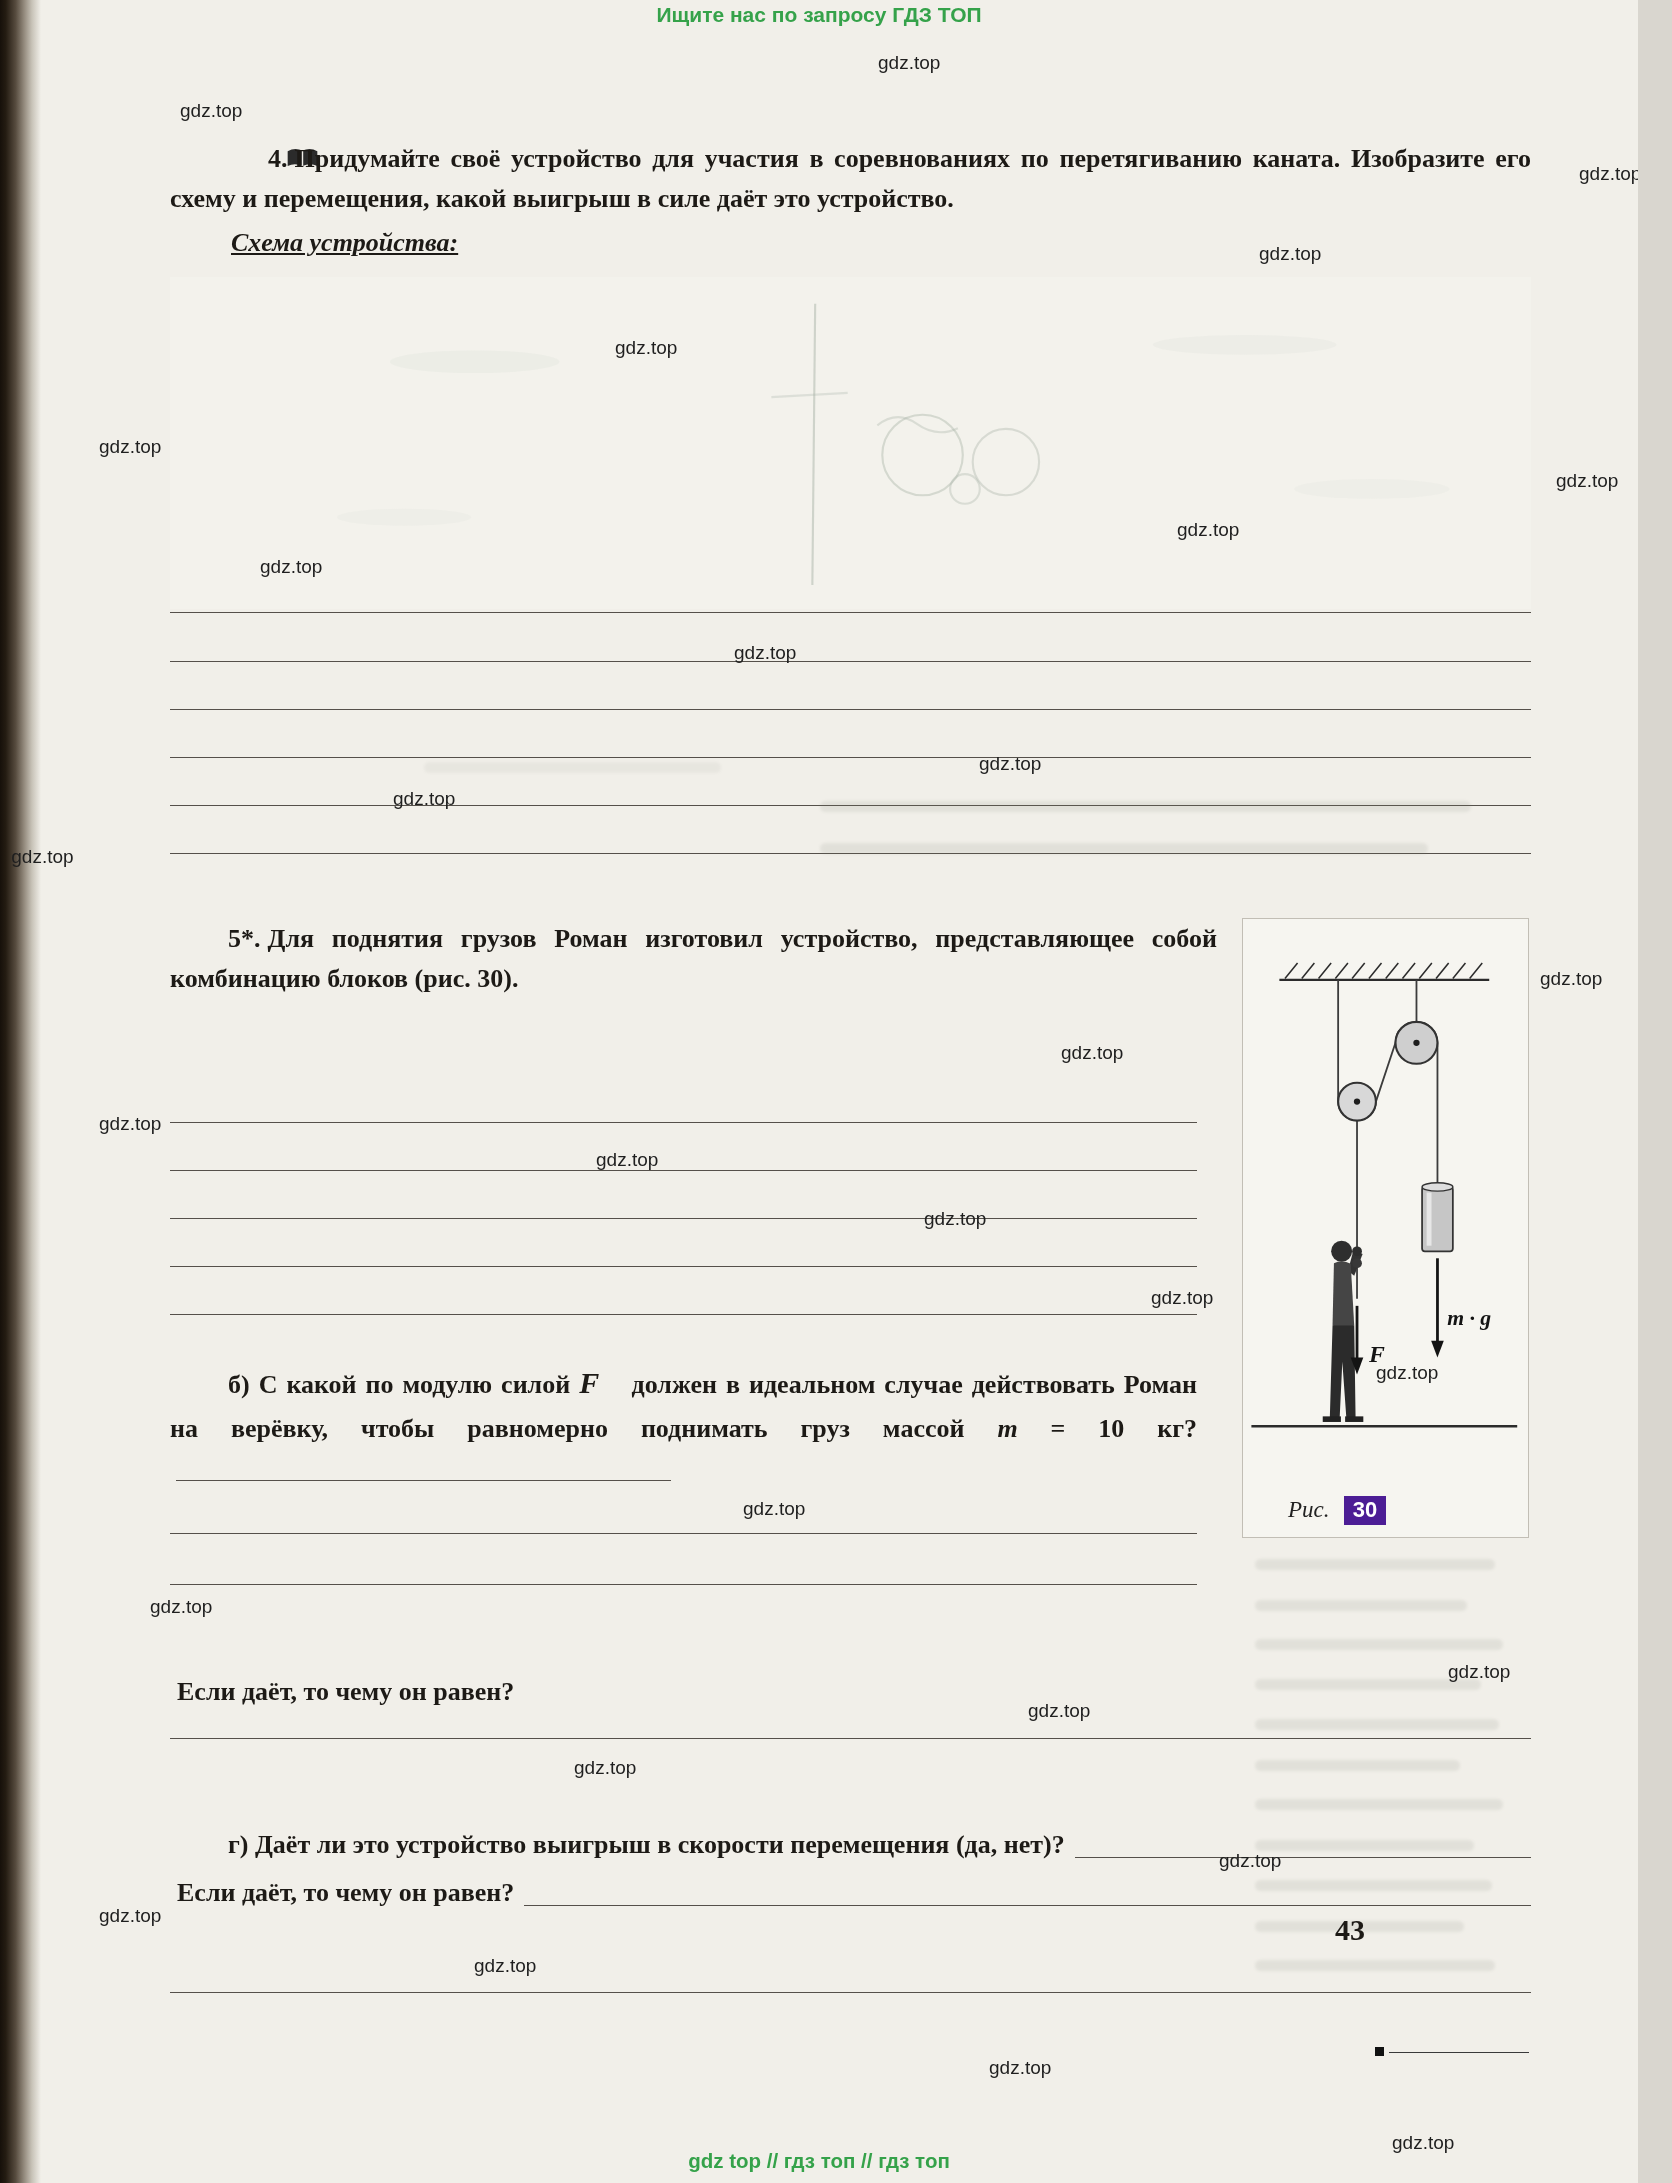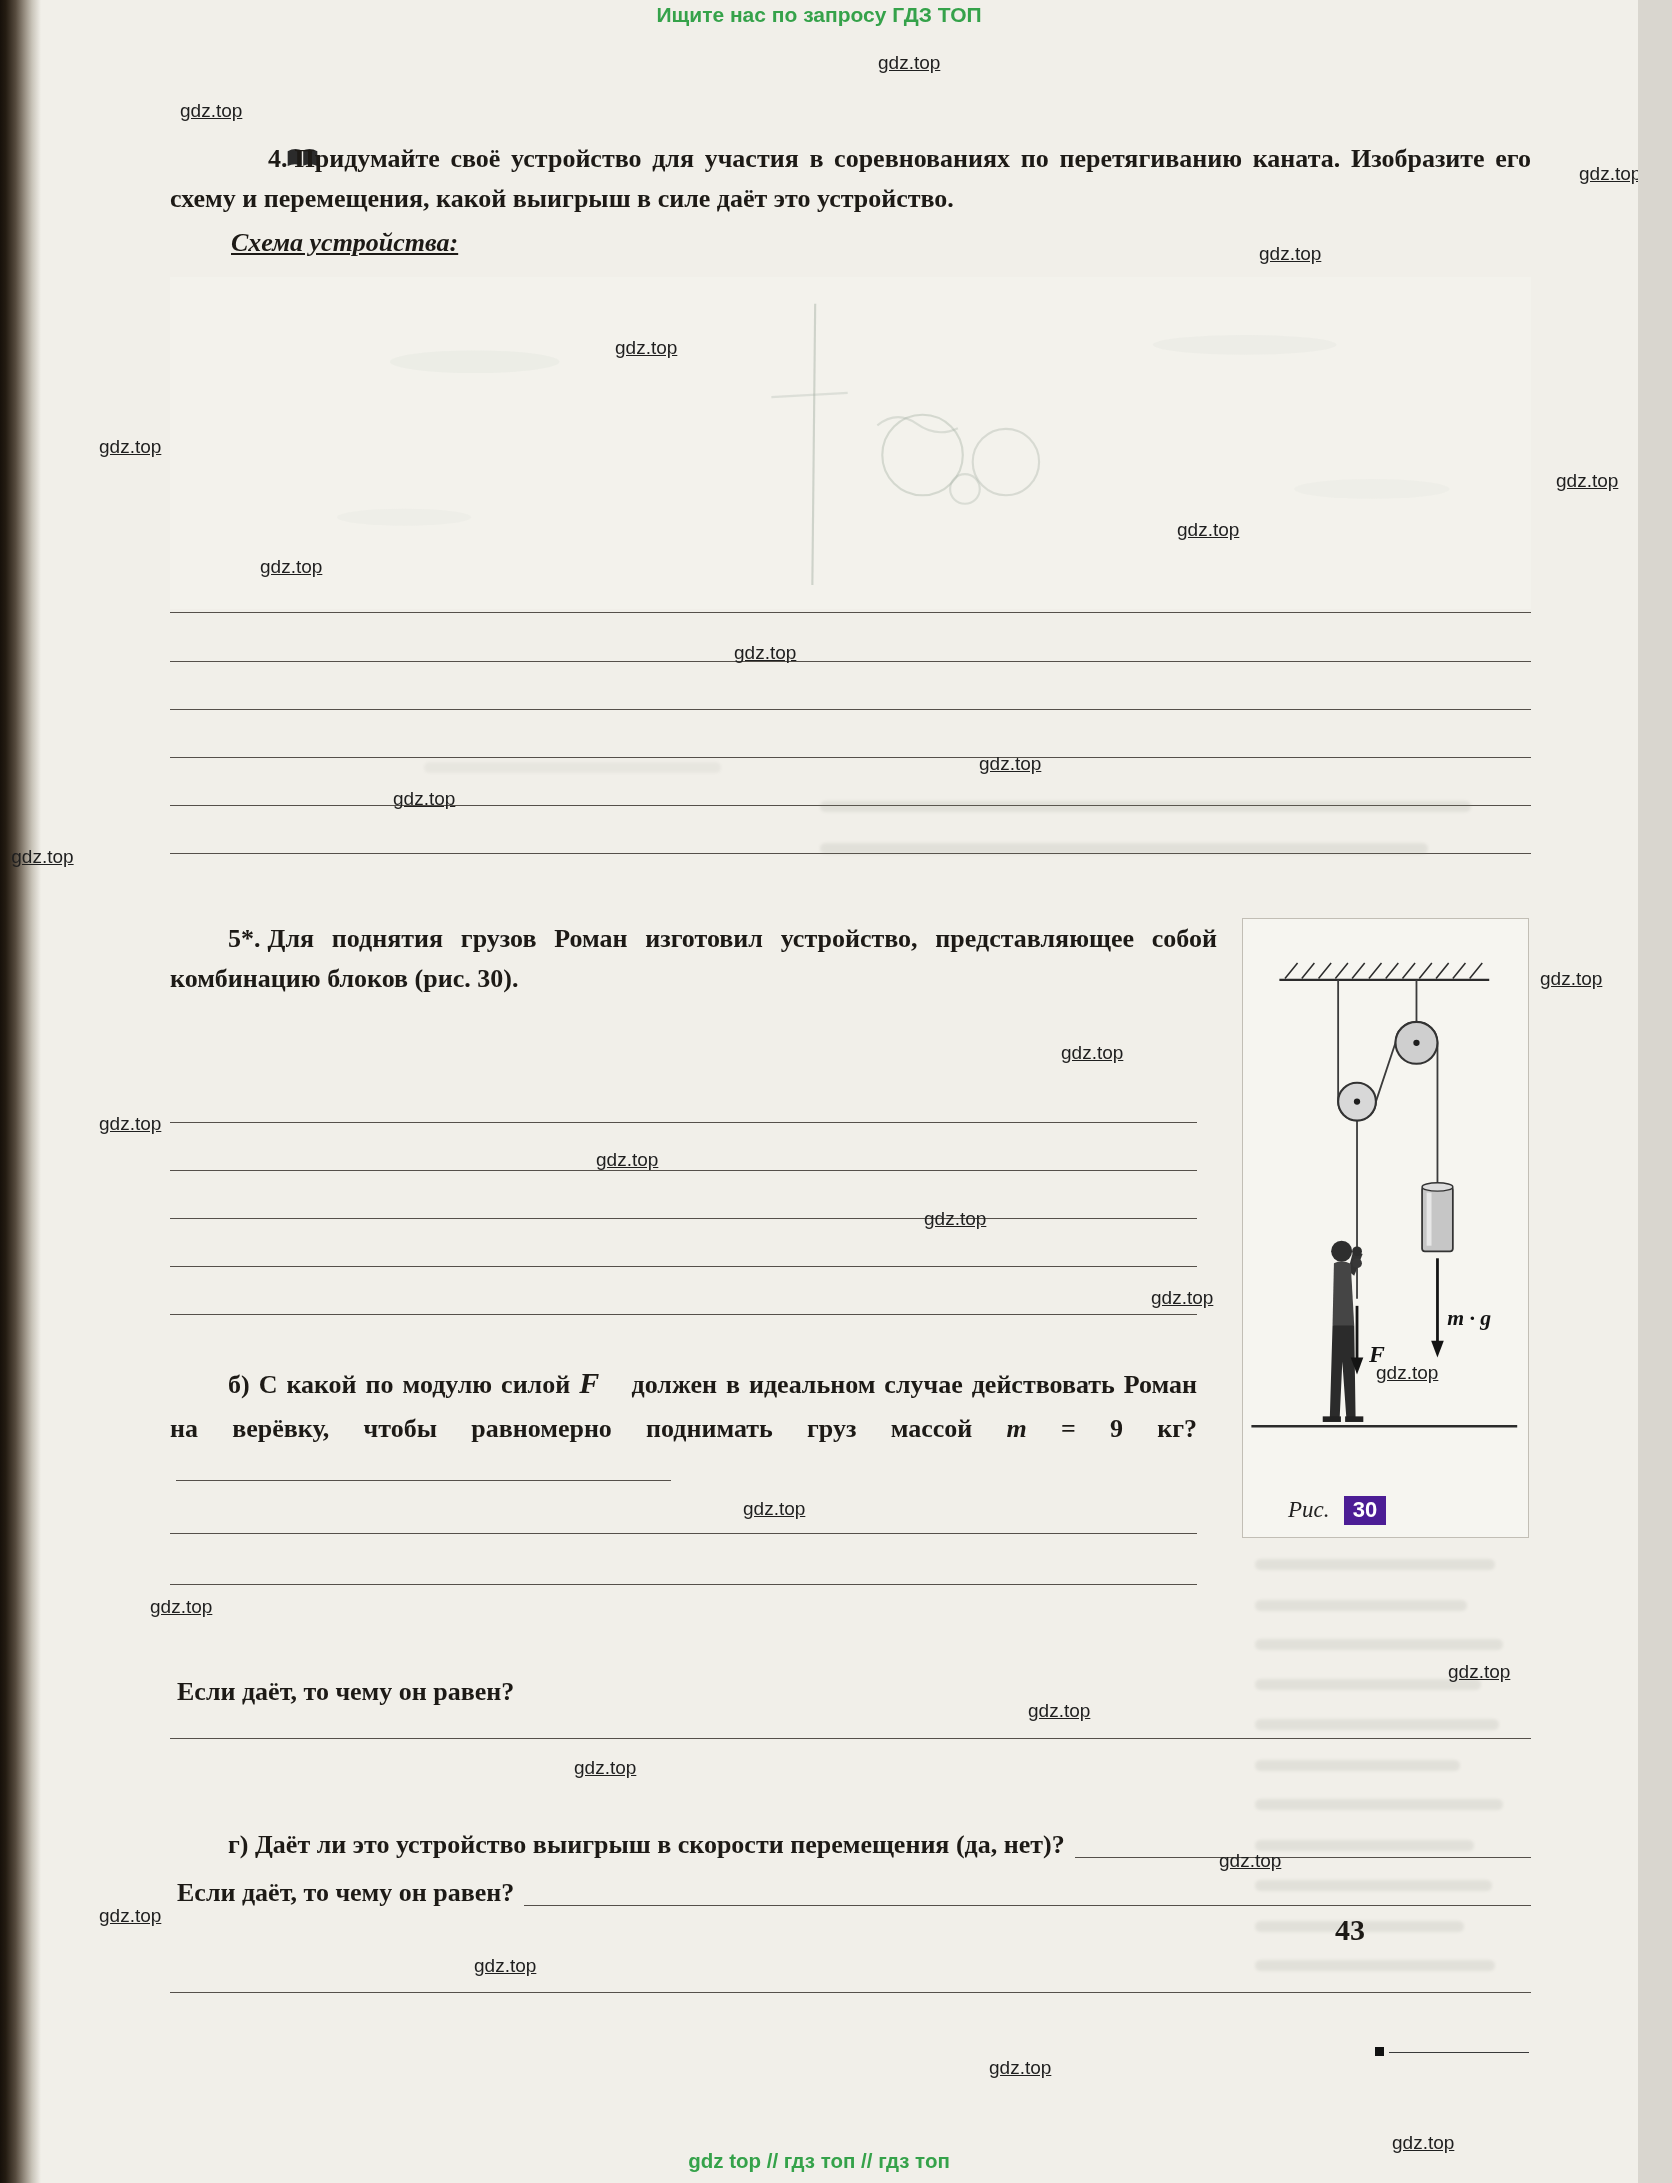--- a/index.html
+++ b/index.html
@@ -7,21 +7,21 @@
         font-family:"Liberation Serif",serif;color:#1d1a16;}
   
   .binding{position:absolute;left:0;top:0;width:41px;height:100%;
            background:linear-gradient(90deg,#16100a 0%,#241c12 14%,#564b3e 38%,#978e81 60%,#c8c3b8 78%,#f1efe9 100%);}
   
   .banner{position:absolute;left:0;right:0;text-align:center;color:#35a24a;
           font:600 21px "Liberation Sans",sans-serif;}
   .banner.top{top:2.8px;}
   .banner.bottom{top:2149px;font-size:20.5px;}
   
-  .wm{position:absolute;font:400 19px "Liberation Sans",sans-serif;color:#1f1f1f;z-index:9;text-decoration:underline;}
+  .wm{position:absolute;font:400 19px "Liberation Sans",sans-serif;color:#1f1f1f;z-index:9;}
   
   .para{position:absolute;margin:0;font:700 26px/40px "Liberation Serif",serif;text-align:justify;}
   .indent{text-indent:58px;}
   .scheme{position:absolute;left:231px;top:228px;font:700 italic 26px "Liberation Serif",serif;text-decoration:underline;}
   .num{margin-right:7px;}
   .book-icon{display:inline-block;width:33px;height:22.6px;vertical-align:-2.1px;margin-right:7px;}
   
   .rule{position:absolute;height:1.4px;background:#55504a;}
   
   .qrow{position:absolute;display:flex;font:700 26px/40px "Liberation Serif",serif;}
@@ -127,21 +127,21 @@
   <div class="rule" style="left:170px;top:1170px;width:1027px"></div>
   <div class="rule" style="left:170px;top:1218px;width:1027px"></div>
   <div class="rule" style="left:170px;top:1266px;width:1027px"></div>
   <div class="rule" style="left:170px;top:1314px;width:1027px"></div>
 
   <p class="para indent" style="left:170px;top:1361px;width:1027px;line-height:44px">
     <span>б) С какой по модулю силой</span>
     <span class="vec">F⃗</span>
     <span>должен в идеальном случае действовать Роман на верёвку, чтобы равномерно поднимать груз массой</span>
     <span class="var">m</span>
-    <span>= 9 кг?</span><span class="irule"></span>
+    <span>= 10 кг?</span><span class="irule"></span>
   </p>
 
   <div class="rule" style="left:170px;top:1533px;width:1027px"></div>
   <div class="rule" style="left:170px;top:1584px;width:1027px"></div>
 
   <p class="para" style="left:177px;top:1672px;width:1188px">Если даёт, то чему он равен?</p>
   <div class="rule" style="left:170px;top:1738px;width:1361px"></div>
 
   <div class="qrow" style="left:170px;top:1825px;width:1361px">
     <span style="padding-left:58px">г) Даёт ли это устройство выигрыш в скорости перемещения (да, нет)?</span>

